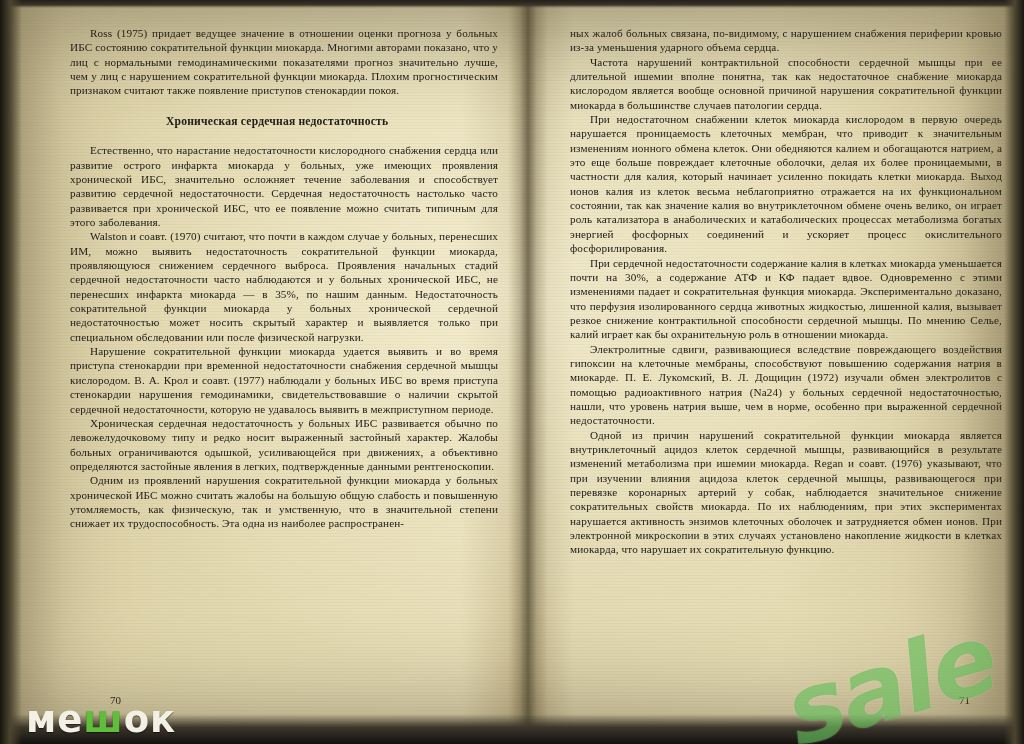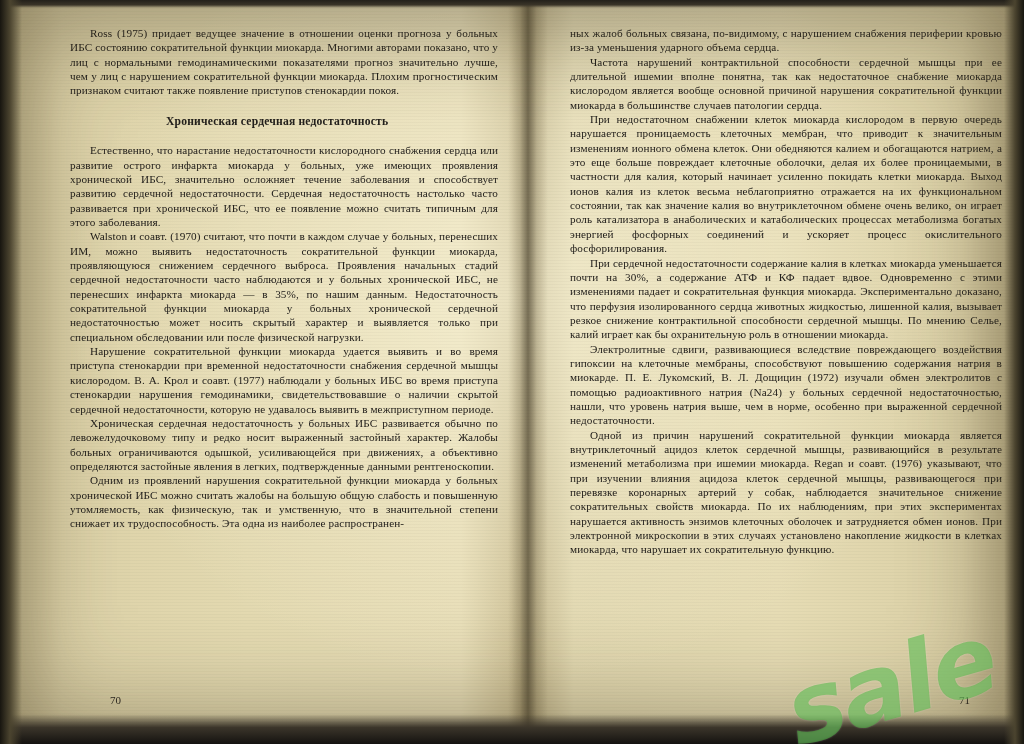--- a/index.html
+++ b/index.html
@@ -174,14 +174,15 @@
   <div class="grain"></div>
   <div class="vignette"></div>
 
   <div class="edge-top"></div>
   <div class="edge-bottom"></div>
   <div class="edge-left"></div>
   <div class="edge-right"></div>
 
   <div class="wm-sale">sale</div>
 
+  <div class="wm-meshok"><span>ме</span><span class="green">ш</span><span>ок</span></div>
 
 </div>
 
 </body></html>

